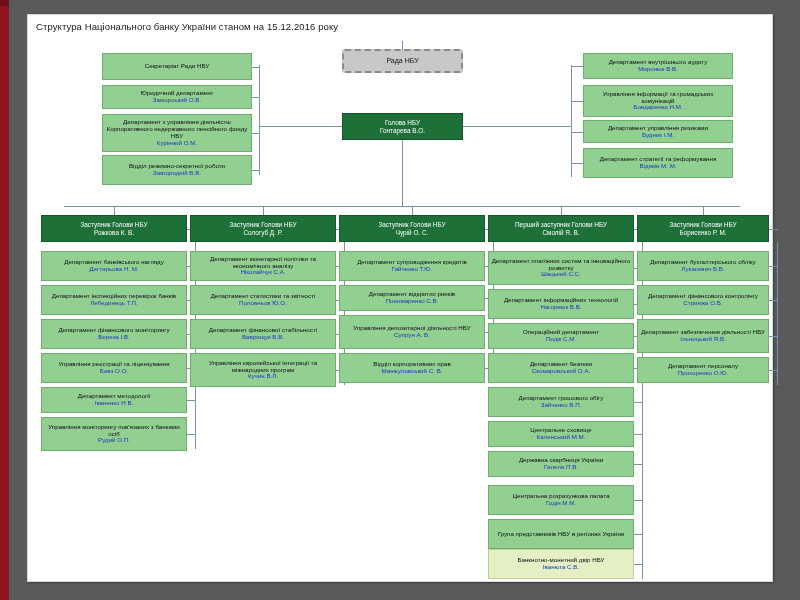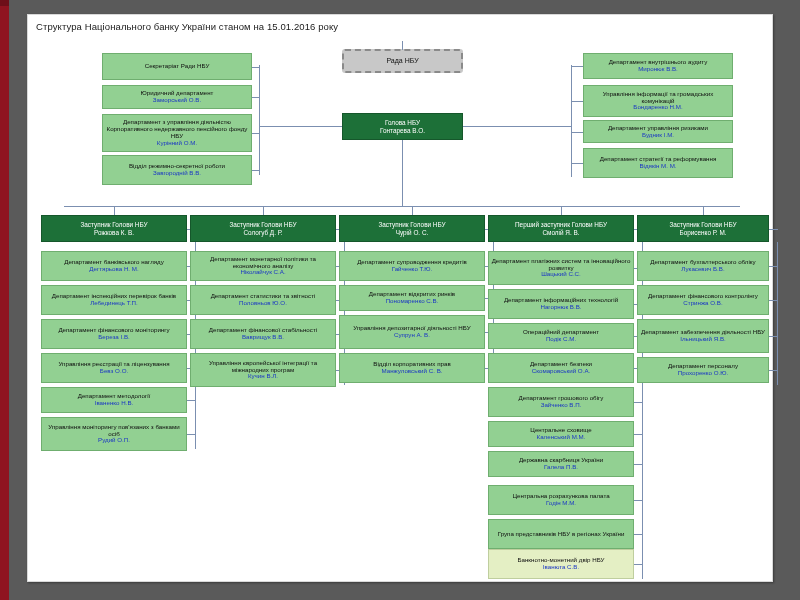--- a/index.html
+++ b/index.html
@@ -50,21 +50,21 @@
 </style>
 </head>
 <body>
 
 <div id="root">
   <div class="left-strip">
     <div class="strip-cap"></div>
   </div>
 
   <div class="slide">
-    <div class="slide-title">Структура Національного банку України станом на 15.01.2016 року</div>
+    <div class="slide-title">Структура Національного банку України станом на 15.12.2016 року</div>
 
     <div id="chart-layer" style="position:absolute;left:0;top:0;width:100%;height:100%;">
         <div class="box dashed-gray" style="left:314px;top:34px;width:121px;height:24px;">
           <span class="t">Рада НБУ</span>
         </div>
         <div class="box green-dark" style="left:314px;top:98px;width:121px;height:27px;">
           <span class="t">Голова НБУ</span>
           <span class="n">Гонтарева В.О.</span>
         </div>
         <div class="box green-light" style="left:74px;top:38px;width:150px;height:27px;">

